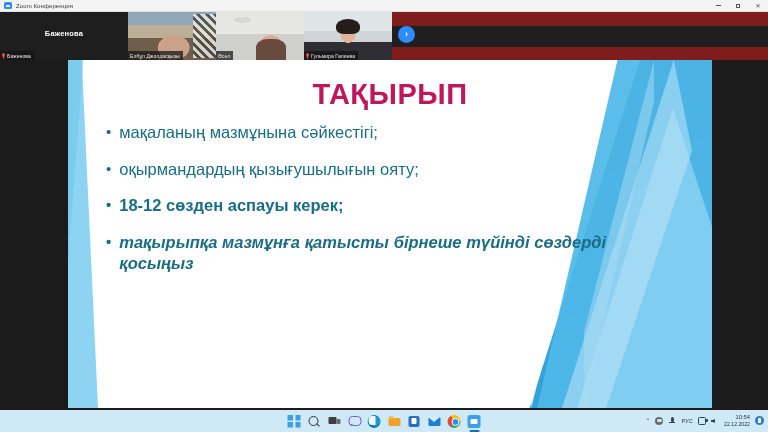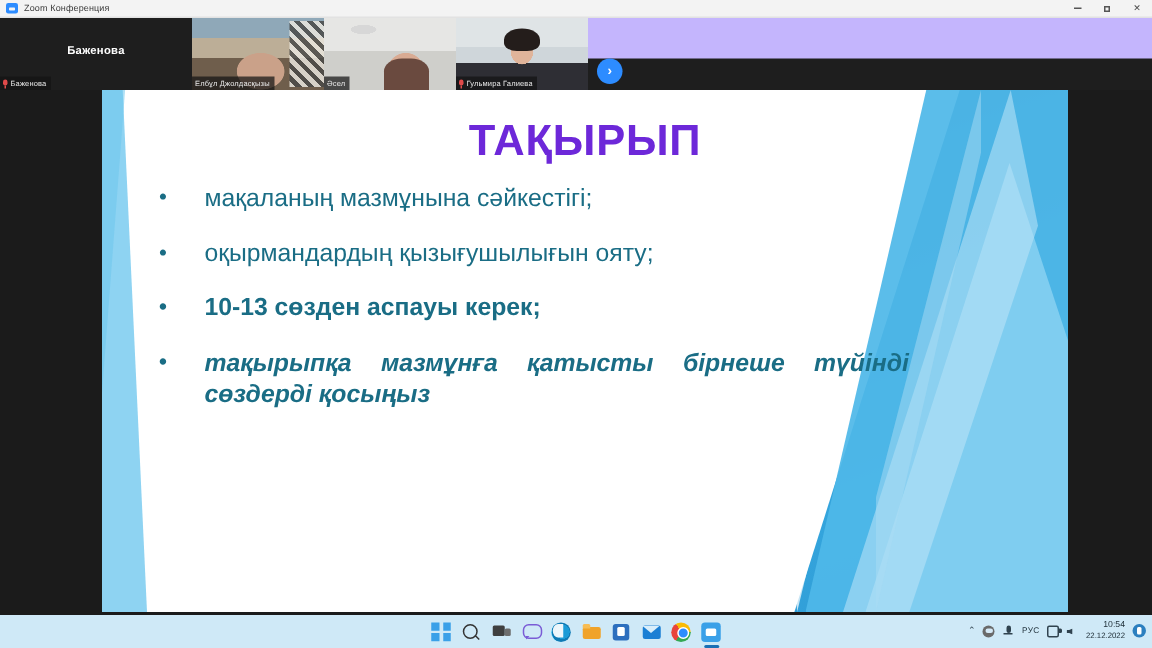--- a/index.html
+++ b/index.html
@@ -36,21 +36,21 @@
     align-items: center; justify-content: center;
     font-size: 6px; color: #4a4a4a; line-height: 1;
   }
   .tb-btn .gl { display: block; }
   .gl-min { width: 5px; height: 1px; background: #555; }
   .gl-max { width: 4px; height: 4px; border: 1px solid #555; }
 
   
   .strip {
     position: absolute; top: 12px; left: 0; width: 768px; height: 48px;
-    background: #c4b5fd; display: flex; align-items: flex-end;
+    background: #7f1d1d; display: flex; align-items: center;
   }
   .tile { position: relative; height: 48px; overflow: hidden; background: #1e1e1e; }
   .tile.t-blank { background: #1e1e1e; display: flex; align-items: center; justify-content: center; }
   .tile-centername {
     color: #fff; font-size: 7.5px; font-weight: bold; letter-spacing: .2px;
     white-space: nowrap; margin-bottom: 6px;
   }
   .namebar {
     position: absolute; left: 0; bottom: 0; height: 9px;
     display: flex; align-items: center; gap: 2px;
@@ -169,39 +169,39 @@
     left: 0; top: 0; width: 22px; height: 348px;
     background: #6ec6ec; opacity: .55;
     clip-path: polygon(0 0, 70% 0, 0 58%);
   }
 
   .slide-content { position: absolute; left: 0; top: 0; right: 0; bottom: 0; }
 
   .slide-title {
     position: absolute; left: 0; right: 0; top: 18px;
     text-align: center;
-    color: #6d28d9; font-size: 29px; font-weight: bold;
+    color: #be185d; font-size: 29px; font-weight: bold;
     letter-spacing: .5px;
     font-family: "Liberation Sans", sans-serif;
   }
 
   .bullets {
     position: absolute; left: 38px; top: 62px; width: 500px;
     color: #1c6b82;
   }
   .bullet {
     display: flex; align-items: flex-start; gap: 8px;
     margin-bottom: 16px;
     font-size: 16.5px; line-height: 1.25;
     color: #1a6d85;
   }
   .bullet .dot {
     font-size: 15px; line-height: 1.3; flex: none; color: #1a6d85;
   }
-  .bullet .txt { flex: 1; margin-left: 17px; }
+  .bullet .txt { flex: 1; }
   .bullet.b-bold { font-weight: bold; }
   .bullet.b-bold .txt { text-align: justify; font-style: italic; }
   .bullet.b-strong { font-weight: bold; }
 
   
   .taskbar {
     position: absolute; left: 0; bottom: 0; width: 768px; height: 22px;
     background: #cfe9f7;
     display: flex; align-items: center;
   }
@@ -424,21 +424,21 @@
           <div class="bullet">
             <span class="dot">•</span>
             <span class="txt">мақаланың мазмұнына сәйкестігі;</span>
           </div>
           <div class="bullet">
             <span class="dot">•</span>
             <span class="txt">оқырмандардың қызығушылығын ояту;</span>
           </div>
           <div class="bullet b-strong">
             <span class="dot">•</span>
-            <span class="txt">10-13 сөзден аспауы керек;</span>
+            <span class="txt">18-12 сөзден аспауы керек;</span>
           </div>
           <div class="bullet b-bold">
             <span class="dot">•</span>
             <span class="txt">тақырыпқа мазмұнға қатысты бірнеше түйінді сөздерді қосыңыз</span>
           </div>
         </div>
       </div>
     </div>
   </div>
 

